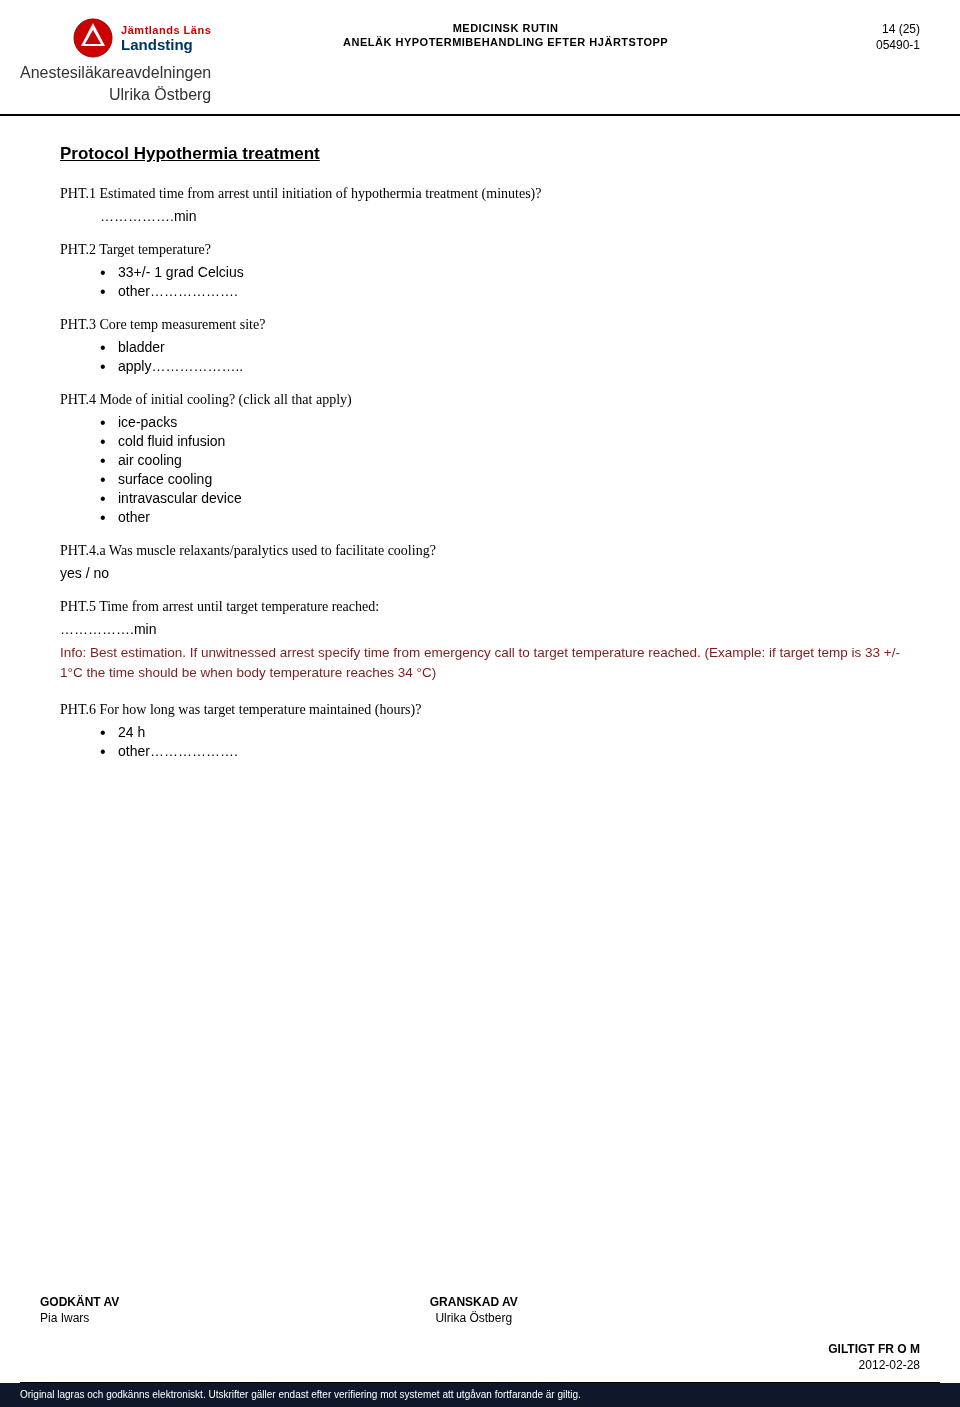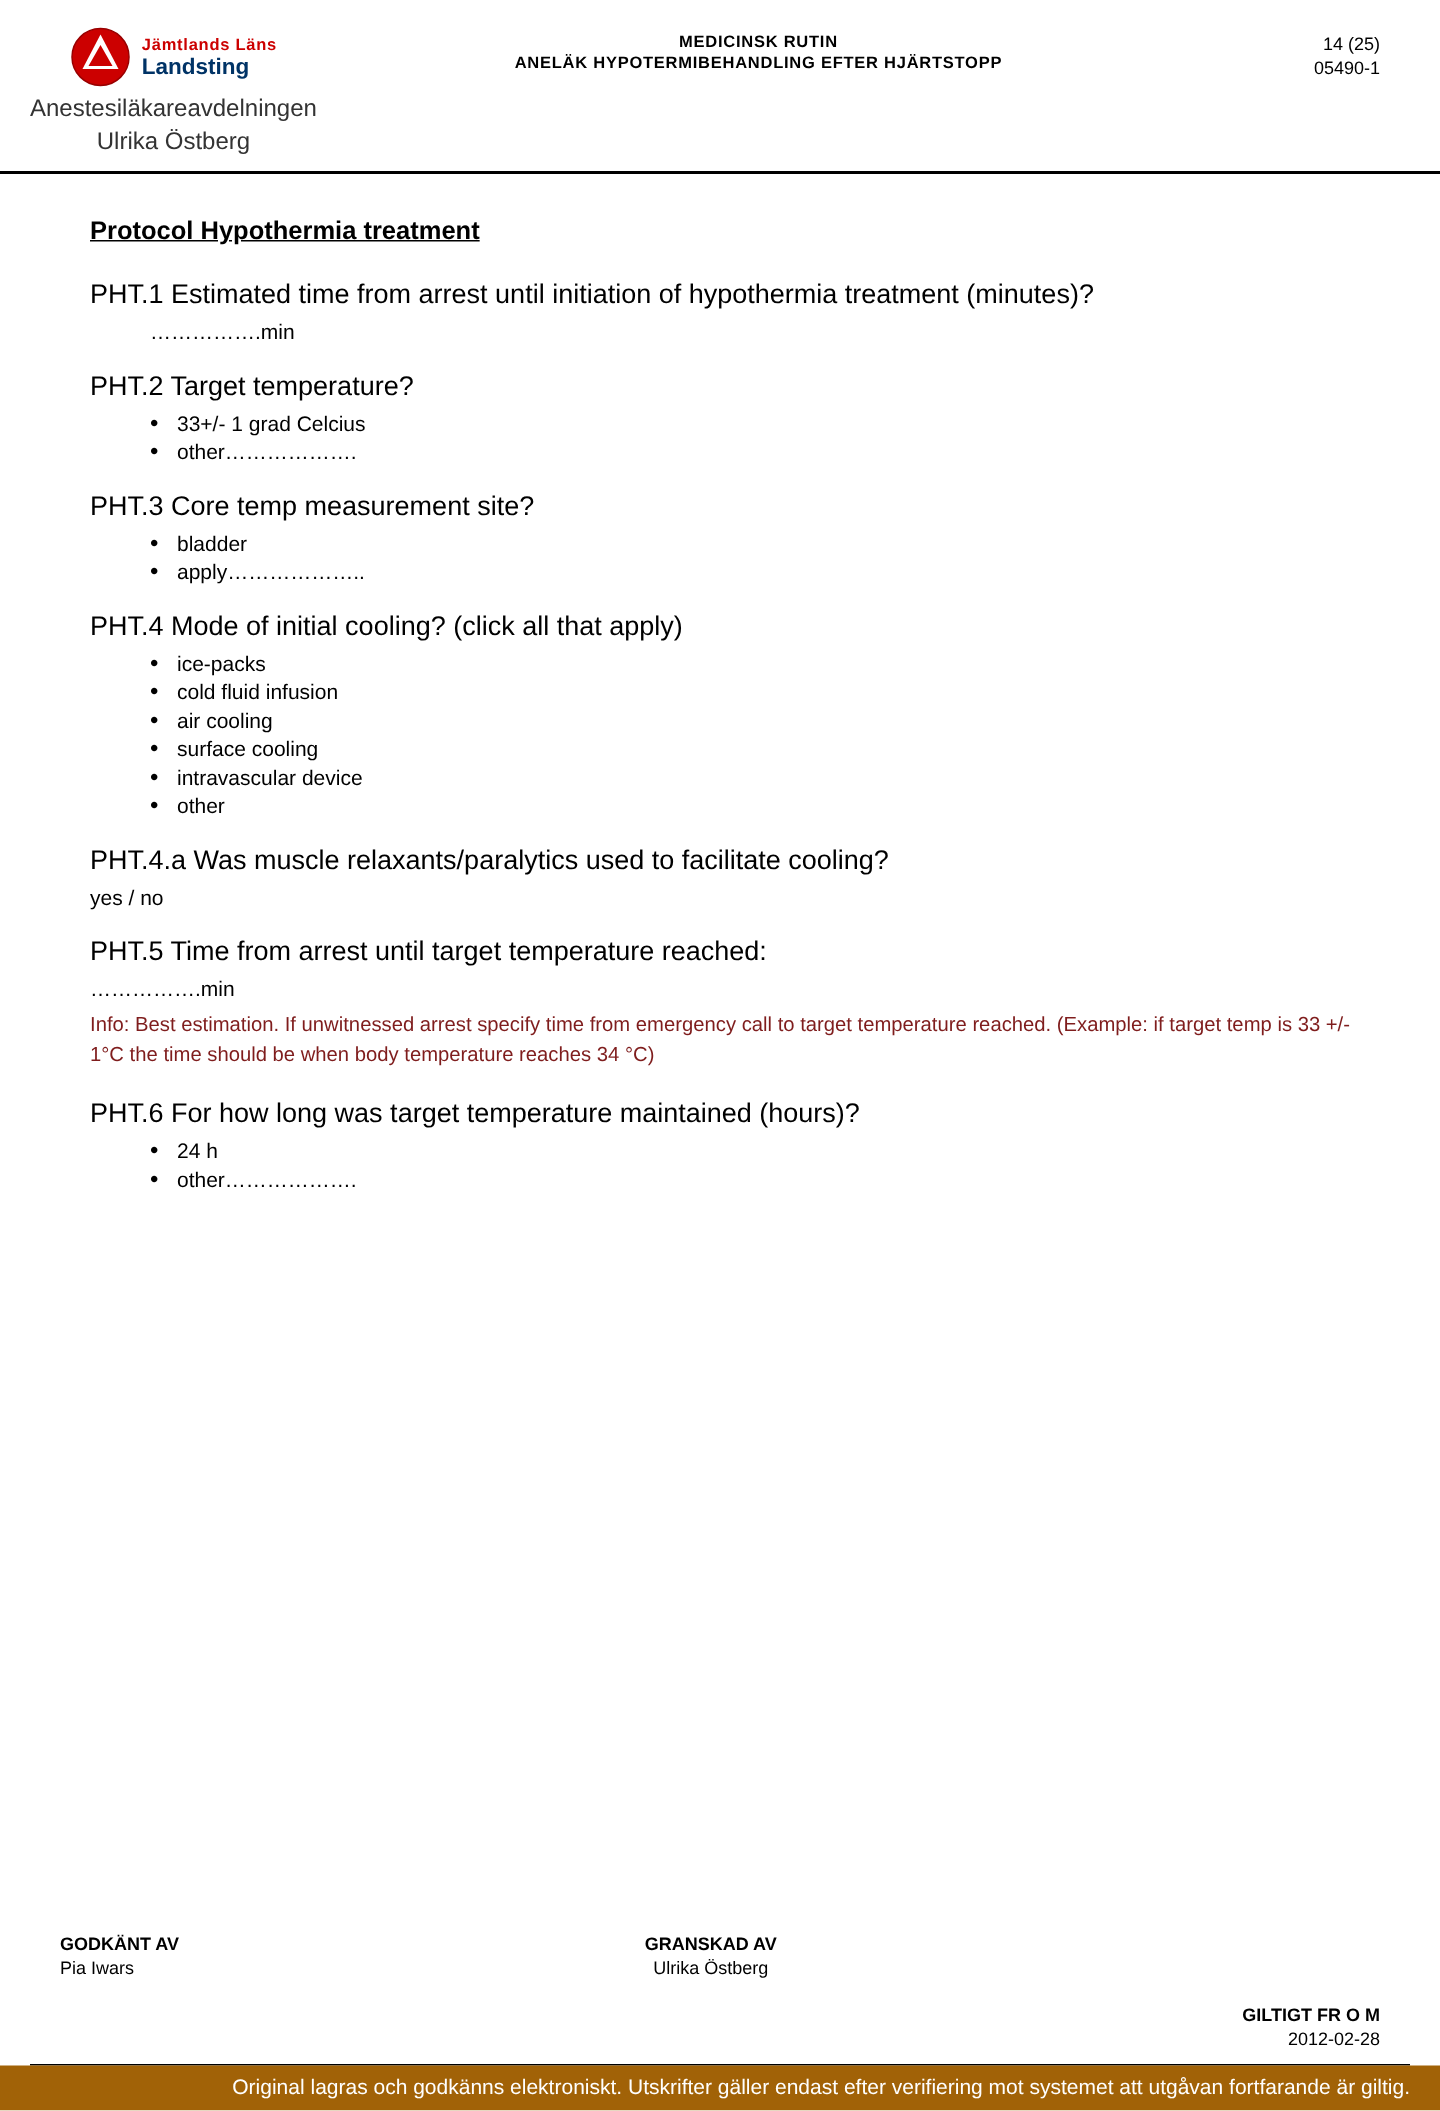--- a/index.html
+++ b/index.html
@@ -21,21 +21,21 @@
     
     .header {
       display: flex;
       align-items: flex-start;
       padding: 18px 40px 10px 20px;
       border-bottom: 2px solid #000;
     }
     .logo-area {
       display: flex;
       flex-direction: column;
-      align-items: center;
+      align-items: flex-end;
       min-width: 160px;
     }
     .logo-img {
       display: flex;
       align-items: center;
       gap: 8px;
       margin-bottom: 2px;
     }
     .logo-icon {
       width: 40px;
@@ -96,23 +96,24 @@
     .protocol-title {
       font-size: 17px;
       font-weight: bold;
       text-decoration: underline;
       margin-bottom: 22px;
     }
     .section {
       margin-bottom: 18px;
     }
     .section-label {
-      font-size: 18px;
+      font-size: 14px;
       color: #000;
       margin-bottom: 6px;
+      font-family: Liberation Serif, serif;
     }
     .bullet-list {
       list-style: none;
       padding-left: 40px;
       margin-top: 4px;
     }
     .bullet-list li {
       position: relative;
       padding-left: 18px;
       margin-bottom: 3px;
@@ -144,24 +145,24 @@
     .footer-col {
       display: flex;
       flex-direction: column;
       font-size: 12px;
     }
     .footer-col-label {
       font-weight: bold;
       margin-bottom: 2px;
     }
     .footer-bottom {
-      background: #a16207;
+      background: #0f172a;
       color: #fff;
-      font-size: 14px;
-      text-align: right;
+      font-size: 10px;
+      text-align: left;
       padding: 5px 20px;
       line-height: 1.4;
     }
     .divider-line {
       border: none;
       border-top: 1.5px solid #000;
       margin: 0 20px;
     }
   </style>
 </head>

